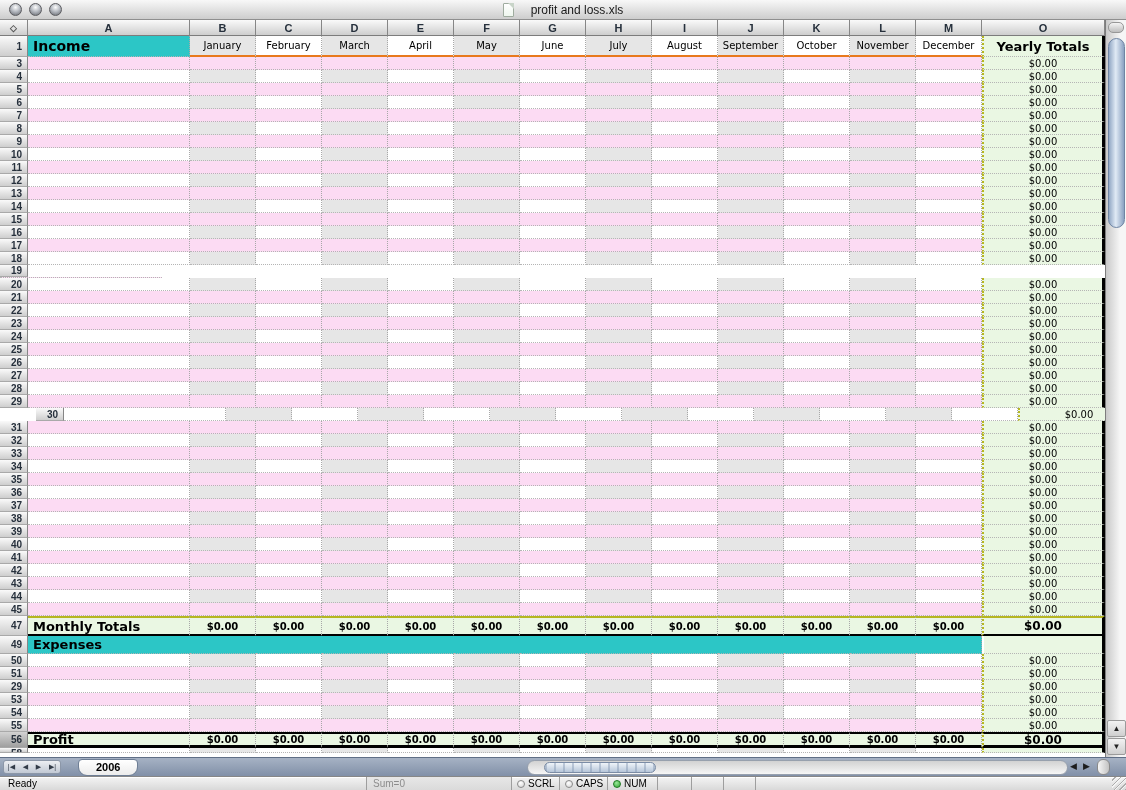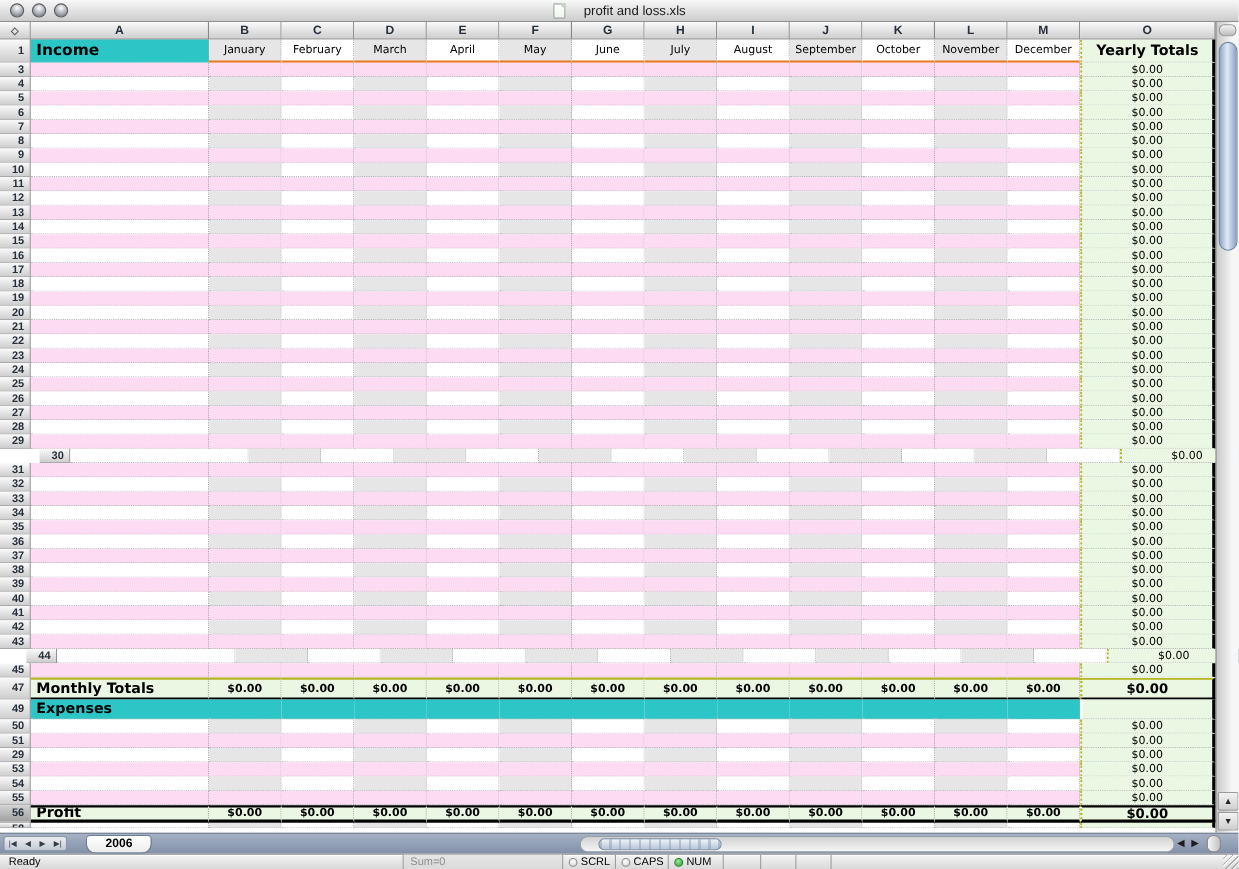--- a/index.html
+++ b/index.html
@@ -389,21 +389,21 @@
           <div class="cell w-m gcol"></div>
           <div class="cell w-m"></div>
           <div class="cell w-m gcol"></div>
           <div class="cell w-m"></div>
           <div class="cell w-m gcol"></div>
           <div class="cell w-m"></div>
           <div class="cell w-m gcol"></div>
           <div class="cell w-m"></div>
           <div class="cell w-O oc">$0.00</div>
         </div>
-        <div class="row" style="height: 13px;">
+        <div class="row" style="height: 13px; flex-direction: column;">
           <div class="cell rh w-rh">19</div>
           <div class="cell w-A pink"></div>
           <div class="cell w-m pink"></div>
           <div class="cell w-m pink"></div>
           <div class="cell w-m pink"></div>
           <div class="cell w-m pink"></div>
           <div class="cell w-m pink"></div>
           <div class="cell w-m pink"></div>
           <div class="cell w-m pink"></div>
           <div class="cell w-m pink"></div>
@@ -814,21 +814,21 @@
           <div class="cell w-m pink"></div>
           <div class="cell w-m pink"></div>
           <div class="cell w-m pink"></div>
           <div class="cell w-m pink"></div>
           <div class="cell w-m pink"></div>
           <div class="cell w-m pink"></div>
           <div class="cell w-m pink"></div>
           <div class="cell w-m pink"></div>
           <div class="cell w-O oc">$0.00</div>
         </div>
-        <div class="row" style="height: 13px; margin-left: 24px;">
+        <div class="row" style="height: 13px;">
           <div class="cell rh w-rh">44</div>
           <div class="cell w-A"></div>
           <div class="cell w-m gcol"></div>
           <div class="cell w-m"></div>
           <div class="cell w-m gcol"></div>
           <div class="cell w-m"></div>
           <div class="cell w-m gcol"></div>
           <div class="cell w-m"></div>
           <div class="cell w-m gcol"></div>
           <div class="cell w-m"></div>

